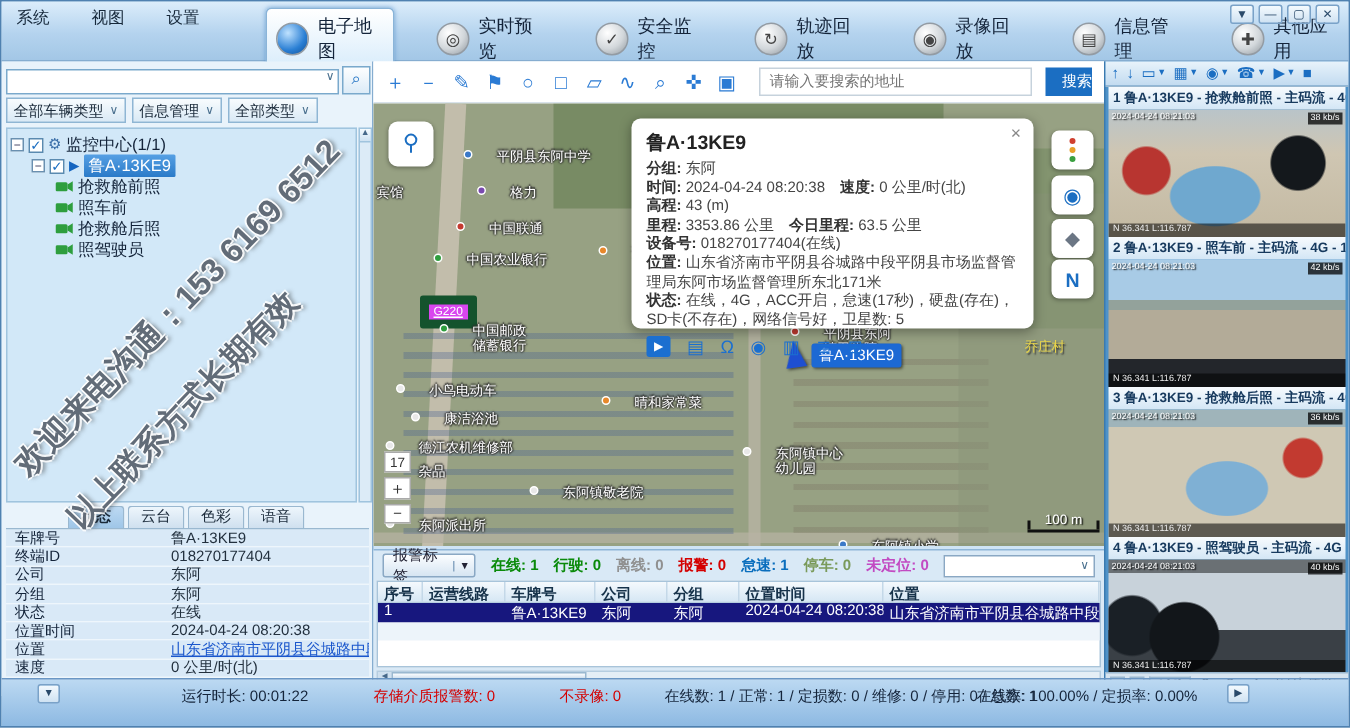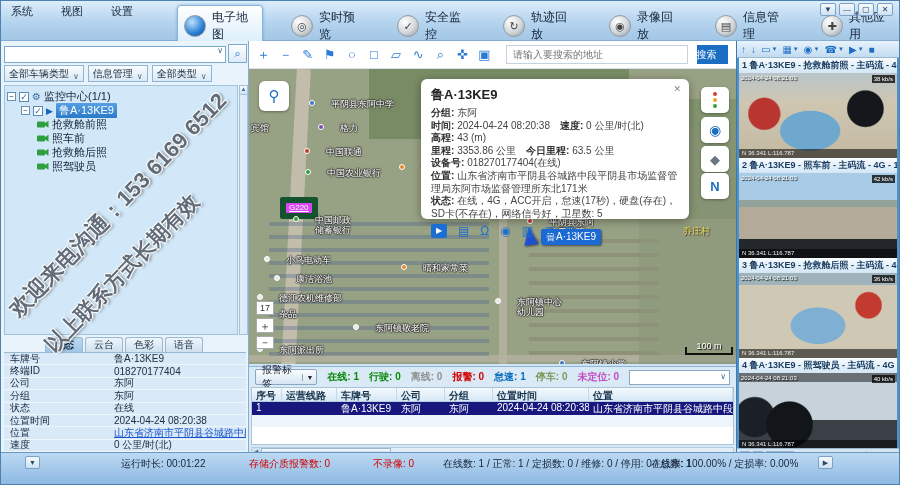--- a/index.html
+++ b/index.html
@@ -27,21 +27,21 @@
   
   .sidebar{position:absolute;left:0;top:40px;width:248px;bottom:20px;background:#e9f3fb;border-right:1px solid #86add0;}
   .srow{position:absolute;left:3px;top:3px;display:flex;gap:2px;}
   .sinput{width:222px;height:17px;border:1px solid #7aa9cc;background:#fff;font-size:10px;padding:0 14px 0 4px;}
   .sinput-wrap{position:relative;}
   .sinput-wrap .chev{position:absolute;right:3px;top:2px;font-size:8px;color:#4a708e;}
   .sbtn{width:19px;height:19px;border:1px solid #7aa9cc;background:linear-gradient(#fdfeff,#dcebf7);
         color:#1b6ec2;font-size:11px;line-height:17px;text-align:center;}
   .filters{position:absolute;left:3px;top:24px;display:flex;gap:4px;}
   .fsel{height:17px;border:1px solid #8fb6d4;background:linear-gradient(#f8fcfe,#d9e9f5);
-        font-size:10px;color:#1a2a3a;display:flex;align-items:flex-end;gap:4px;padding:0 4px;}
+        font-size:10px;color:#1a2a3a;display:flex;align-items:center;gap:4px;padding:0 4px;}
   .fsel .chev{font-size:8px;color:#4a708e;}
   .tree{position:absolute;left:3px;top:44px;width:234px;height:250px;background:#d2e8f8;
         border:1px solid #a0c4de;font-size:11px;color:#14243a;padding:4px 2px;overflow:hidden;}
   .trow{display:flex;align-items:center;gap:3px;height:13px;margin-bottom:1px;white-space:nowrap;}
   .trow.lv1{margin-left:14px;}
   .trow.lv2{margin-left:30px;}
   .expander{width:9px;height:9px;border:1px solid #6a90b0;background:#fff;font-size:8px;line-height:7px;
             text-align:center;color:#335;flex:0 0 auto;}
   .cb{width:10px;height:10px;border:1px solid #5a8ab0;background:#fff;color:#1b6ec2;font-size:9px;
       line-height:9px;text-align:center;flex:0 0 auto;}
@@ -66,21 +66,21 @@
           text-shadow:-1px -1px 0 rgba(255,255,255,.85),1px -1px 0 rgba(255,255,255,.85),
                       -1px 1px 0 rgba(255,255,255,.85),1px 1px 0 rgba(255,255,255,.85),2px 2px 3px rgba(40,40,40,.5);}
   .wm1{left:2px;top:262px;transform:rotate(-46deg);transform-origin:0 0;}
   .wm2{left:38px;top:298px;transform:rotate(-46deg);transform-origin:0 0;font-size:21px;}
   
   .maparea{position:absolute;left:248px;top:40px;right:163px;bottom:120px;background:#fff;}
   .mtoolbar{position:absolute;left:0;top:0;right:0;height:28px;background:#fff;border-bottom:1px solid #d8e2ea;
             display:flex;align-items:center;gap:9px;padding:0 8px;}
   .mtool{color:#2b7bd4;font-size:13px;line-height:1;width:15px;text-align:center;}
   .msearch{margin-left:6px;width:206px;height:19px;border:1px solid #c6d2dc;font-size:10px;padding:0 6px;color:#333;}
-  .msearchbtn{width:36px;height:19px;background:#1b6ec2;color:#fff;font-size:10px;border:none;line-height:19px;text-align:left;}
+  .msearchbtn{width:36px;height:19px;background:#1b6ec2;color:#fff;font-size:10px;border:none;line-height:19px;text-align:right;}
   .canvas{position:absolute;left:0;top:28px;right:0;bottom:0;overflow:hidden;background:#97a183;}
   .patch{position:absolute;}
   .mlabel{position:absolute;font-size:9px;color:#fff;white-space:pre-line;line-height:10px;
           text-shadow:-1px 0 1px #333,1px 0 1px #333,0 -1px 1px #333,0 1px 1px #333;display:flex;gap:16px;align-items:flex-start;}
   .dot{width:6px;height:6px;border-radius:50%;border:1px solid #fff;flex:0 0 auto;margin-top:1px;}
   .d-blue{background:#3a78c8;} .d-purple{background:#7a4ab0;} .d-red{background:#c43a30;}
   .d-green{background:#2e9e3e;} .d-orange{background:#e8882a;} .d-white{background:#e8e8e8;}
   .roadbadge{position:absolute;background:#d946ef;color:#fff;font-size:8px;padding:0 3px;border-radius:2px;
              border:6px solid #14532d;line-height:10px;text-decoration:underline;}
   .village{position:absolute;font-size:9px;color:#e8d44a;text-shadow:1px 1px 1px #333;}
@@ -371,21 +371,21 @@
       <div class="patch" style="left:40px;top:0;width:14px;height:300px;background:#c2bdab;transform:rotate(3deg);"></div>
       <div class="patch" style="left:250px;top:40px;width:8px;height:260px;background:#b8b4a4;opacity:.8;"></div>
       <div class="patch" style="left:0;top:286px;width:489px;height:7px;background:#b8b4a4;opacity:.7;"></div>
       <div class="patch" style="left:20px;top:150px;width:220px;height:150px;background:repeating-linear-gradient(0deg,rgba(70,95,145,.5) 0 4px,rgba(0,0,0,0) 4px 13px);opacity:.65;"></div>
       <div class="patch" style="left:280px;top:170px;width:130px;height:130px;background:repeating-linear-gradient(0deg,rgba(120,110,95,.5) 0 4px,rgba(0,0,0,0) 4px 14px);opacity:.6;"></div>
       <div class="patch" style="left:390px;top:60px;width:100px;height:240px;background:#8a9478;opacity:.5;"></div>
 
       <div class="mlabel" style="left:60px;top:30px"><span class="dot d-blue"></span><span>平阴县东阿中学</span></div>
       <div class="mlabel" style="left:69px;top:54px"><span class="dot d-purple"></span><span>格力</span></div>
       <div class="mlabel" style="left:55px;top:78px"><span class="dot d-red"></span><span>中国联通</span></div>
-      <div class="mlabel" style="left:56px;top:99px"><span class="dot d-green"></span><span>中国农业银行</span></div>
+      <div class="mlabel" style="left:40px;top:99px"><span class="dot d-green"></span><span>中国农业银行</span></div>
       <div class="mlabel" style="left:150px;top:94px"><span class="dot d-orange"></span><span>资束聚</span></div>
       <div class="roadbadge" style="left:31px;top:128px">G220</div>
       <div class="mlabel" style="left:44px;top:146px"><span class="dot d-green"></span><span>中国邮政
 储蓄银行</span></div>
       <div class="mlabel" style="left:2px;top:54px"><span>宾馆</span></div>
       <div class="mlabel" style="left:15px;top:186px"><span class="dot d-white"></span><span>小鸟电动车</span></div>
       <div class="mlabel" style="left:25px;top:205px"><span class="dot d-white"></span><span>康洁浴池</span></div>
       <div class="mlabel" style="left:8px;top:224px"><span class="dot d-white"></span><span>德江农机维修部</span></div>
       <div class="mlabel" style="left:30px;top:240px"><span>杂品</span></div>
       <div class="mlabel" style="left:104px;top:254px"><span class="dot d-white"></span><span>东阿镇敬老院</span></div>

